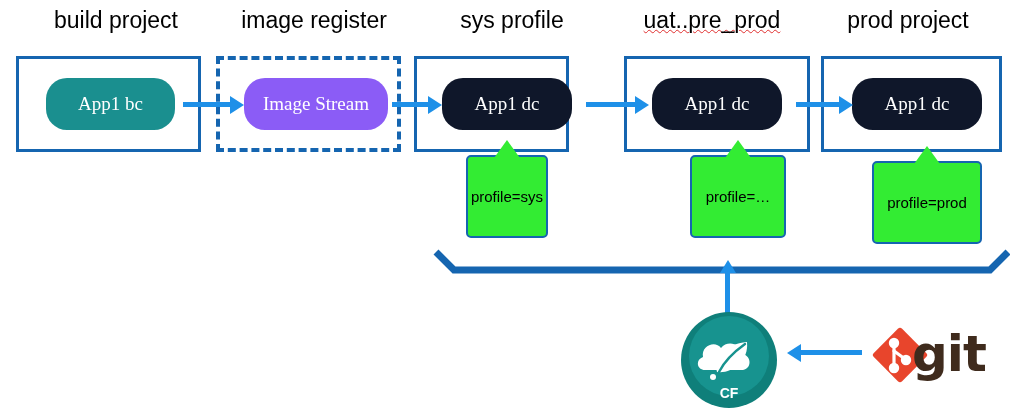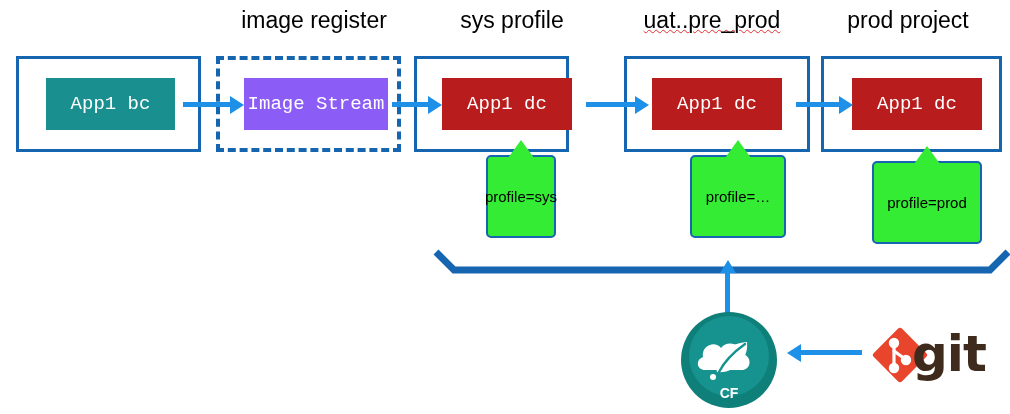--- a/index.html
+++ b/index.html
@@ -53,25 +53,26 @@
   .node {
     position: absolute;
     box-sizing: border-box;
     display: flex;
     align-items: center;
     justify-content: center;
     color: #ffffff;
     font-size: 19px;
     line-height: 22px;
     white-space: nowrap;
-    font-family: Liberation Mono, monospace;
+    font-family: Liberation Serif, serif;
+    border-radius: 21px;
   }
   .node-bc   { background: #1a8f8f; }
   .node-is   { background: #8b5cf6; }
-  .node-dc   { background: #b91c1c; }
+  .node-dc   { background: #0f172a; }
 
   
   .arrow-h {
     position: absolute;
     height: 5px;
     background: #1e90e8;
   }
   .arrow-h::after {
     content: "";
     position: absolute;
@@ -178,20 +179,21 @@
     line-height: 50px;
     color: #3f2b1d;
     letter-spacing: -1px;
   }
 </style>
 </head>
 <body>
 
 <div id="canvas">
 
+  <div class="col-title" style="left:16px; width:200px;">build project</div>
   <div class="col-title" style="left:213px; width:202px;">image register</div>
   <div class="col-title" style="left:417px; width:190px;">sys profile</div>
   <div class="col-title" style="left:813px; width:190px;">prod project</div>
   <div class="col-title misspelled" style="left:613px; width:198px;">uat..pre_prod</div>
 
   <div class="project-box" style="left:16px; top:56px; width:185px; height:96px;"></div>
 
   <div class="project-box dashed" style="left:216px; top:56px; width:185px; height:96px;"></div>
 
   <div class="project-box" style="left:414px; top:56px; width:155px; height:96px;"></div>
@@ -209,21 +211,21 @@
   <div class="node node-dc" style="left:652px; top:78px; width:130px; height:52px;">App1 dc</div>
 
   <div class="node node-dc" style="left:852px; top:78px; width:130px; height:52px;">App1 dc</div>
 
   <div class="arrow-h" style="left:183px; top:102px; width:48px;"></div>
   <div class="arrow-h" style="left:392px; top:102px; width:37px;"></div>
   <div class="arrow-h" style="left:586px; top:102px; width:50px;"></div>
   <div class="arrow-h" style="left:796px; top:102px; width:44px;"></div>
 
 
-  <div class="callout" style="left:486px; top:155px; width:70px; height:83px;">
+  <div class="callout" style="left:466px; top:155px; width:82px; height:83px;">
     <span class="tail-border"></span>
     <span class="tail"></span>
     <span>profile=sys</span>
   </div>
 
   <div class="callout" style="left:669px; top:155px; width:96px; height:83px;margin-left:21px;">
     <span class="tail-border"></span>
     <span class="tail"></span>
     <span>profile=…</span>
   </div>

